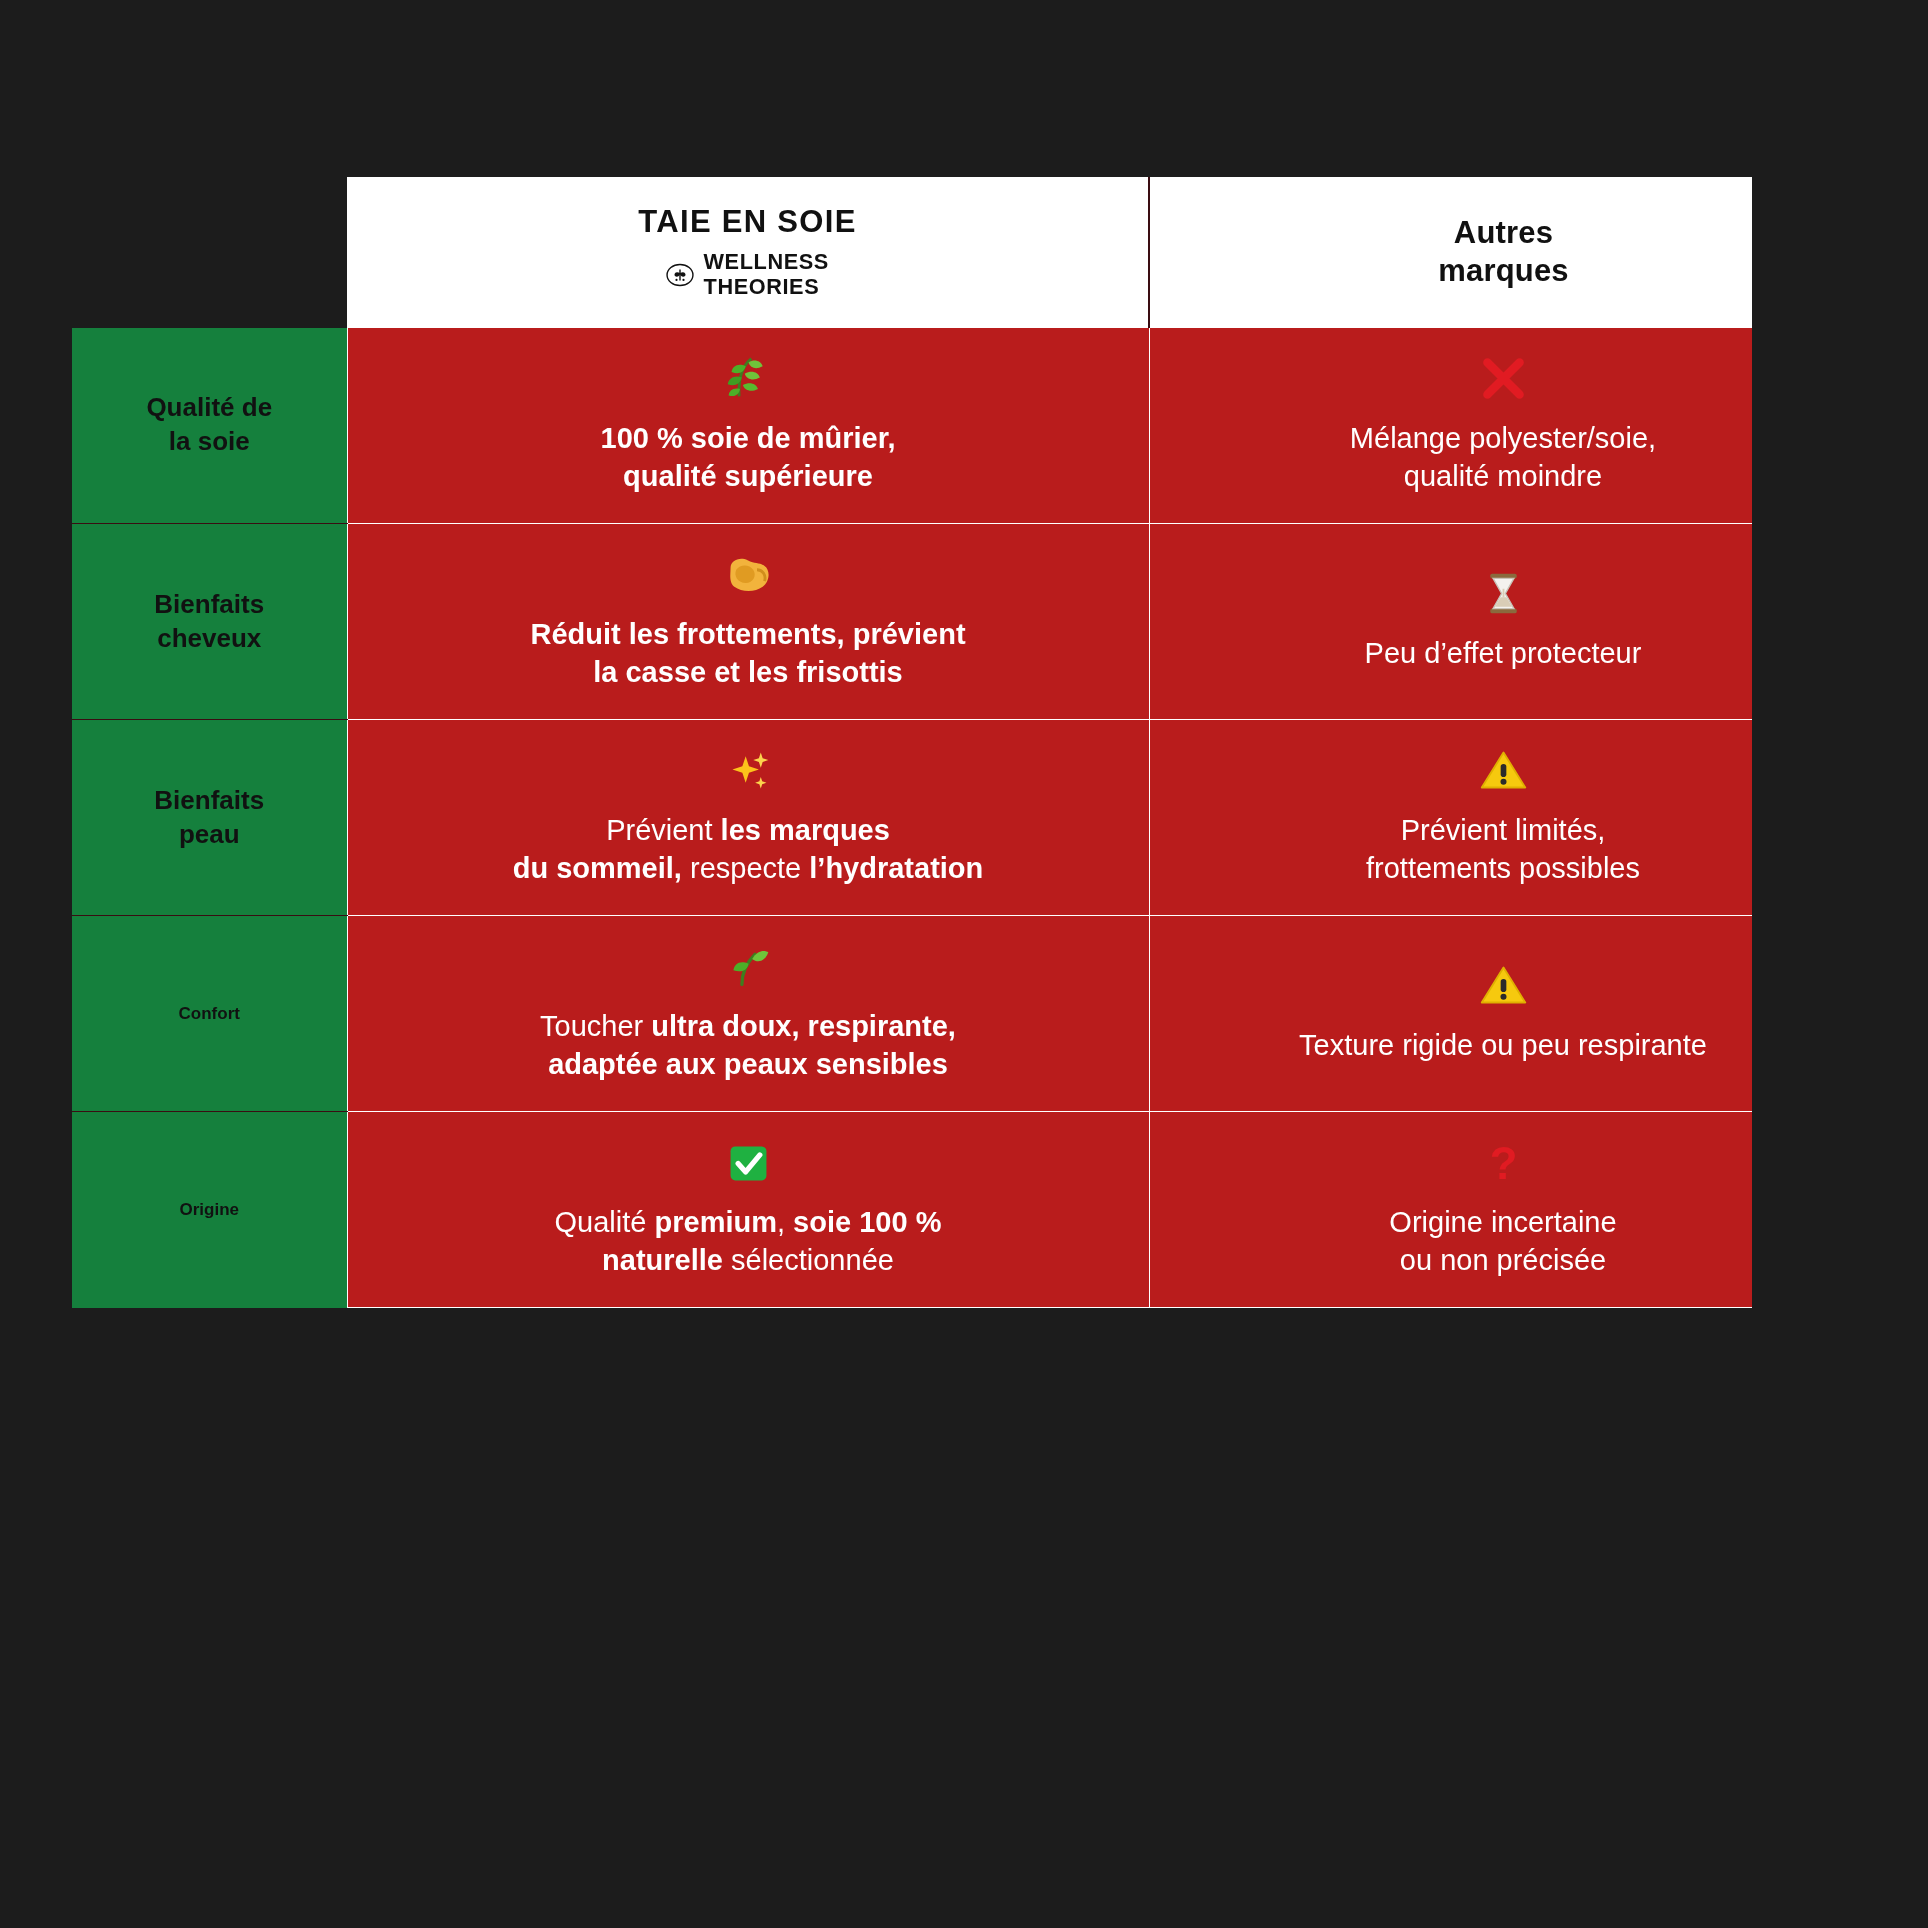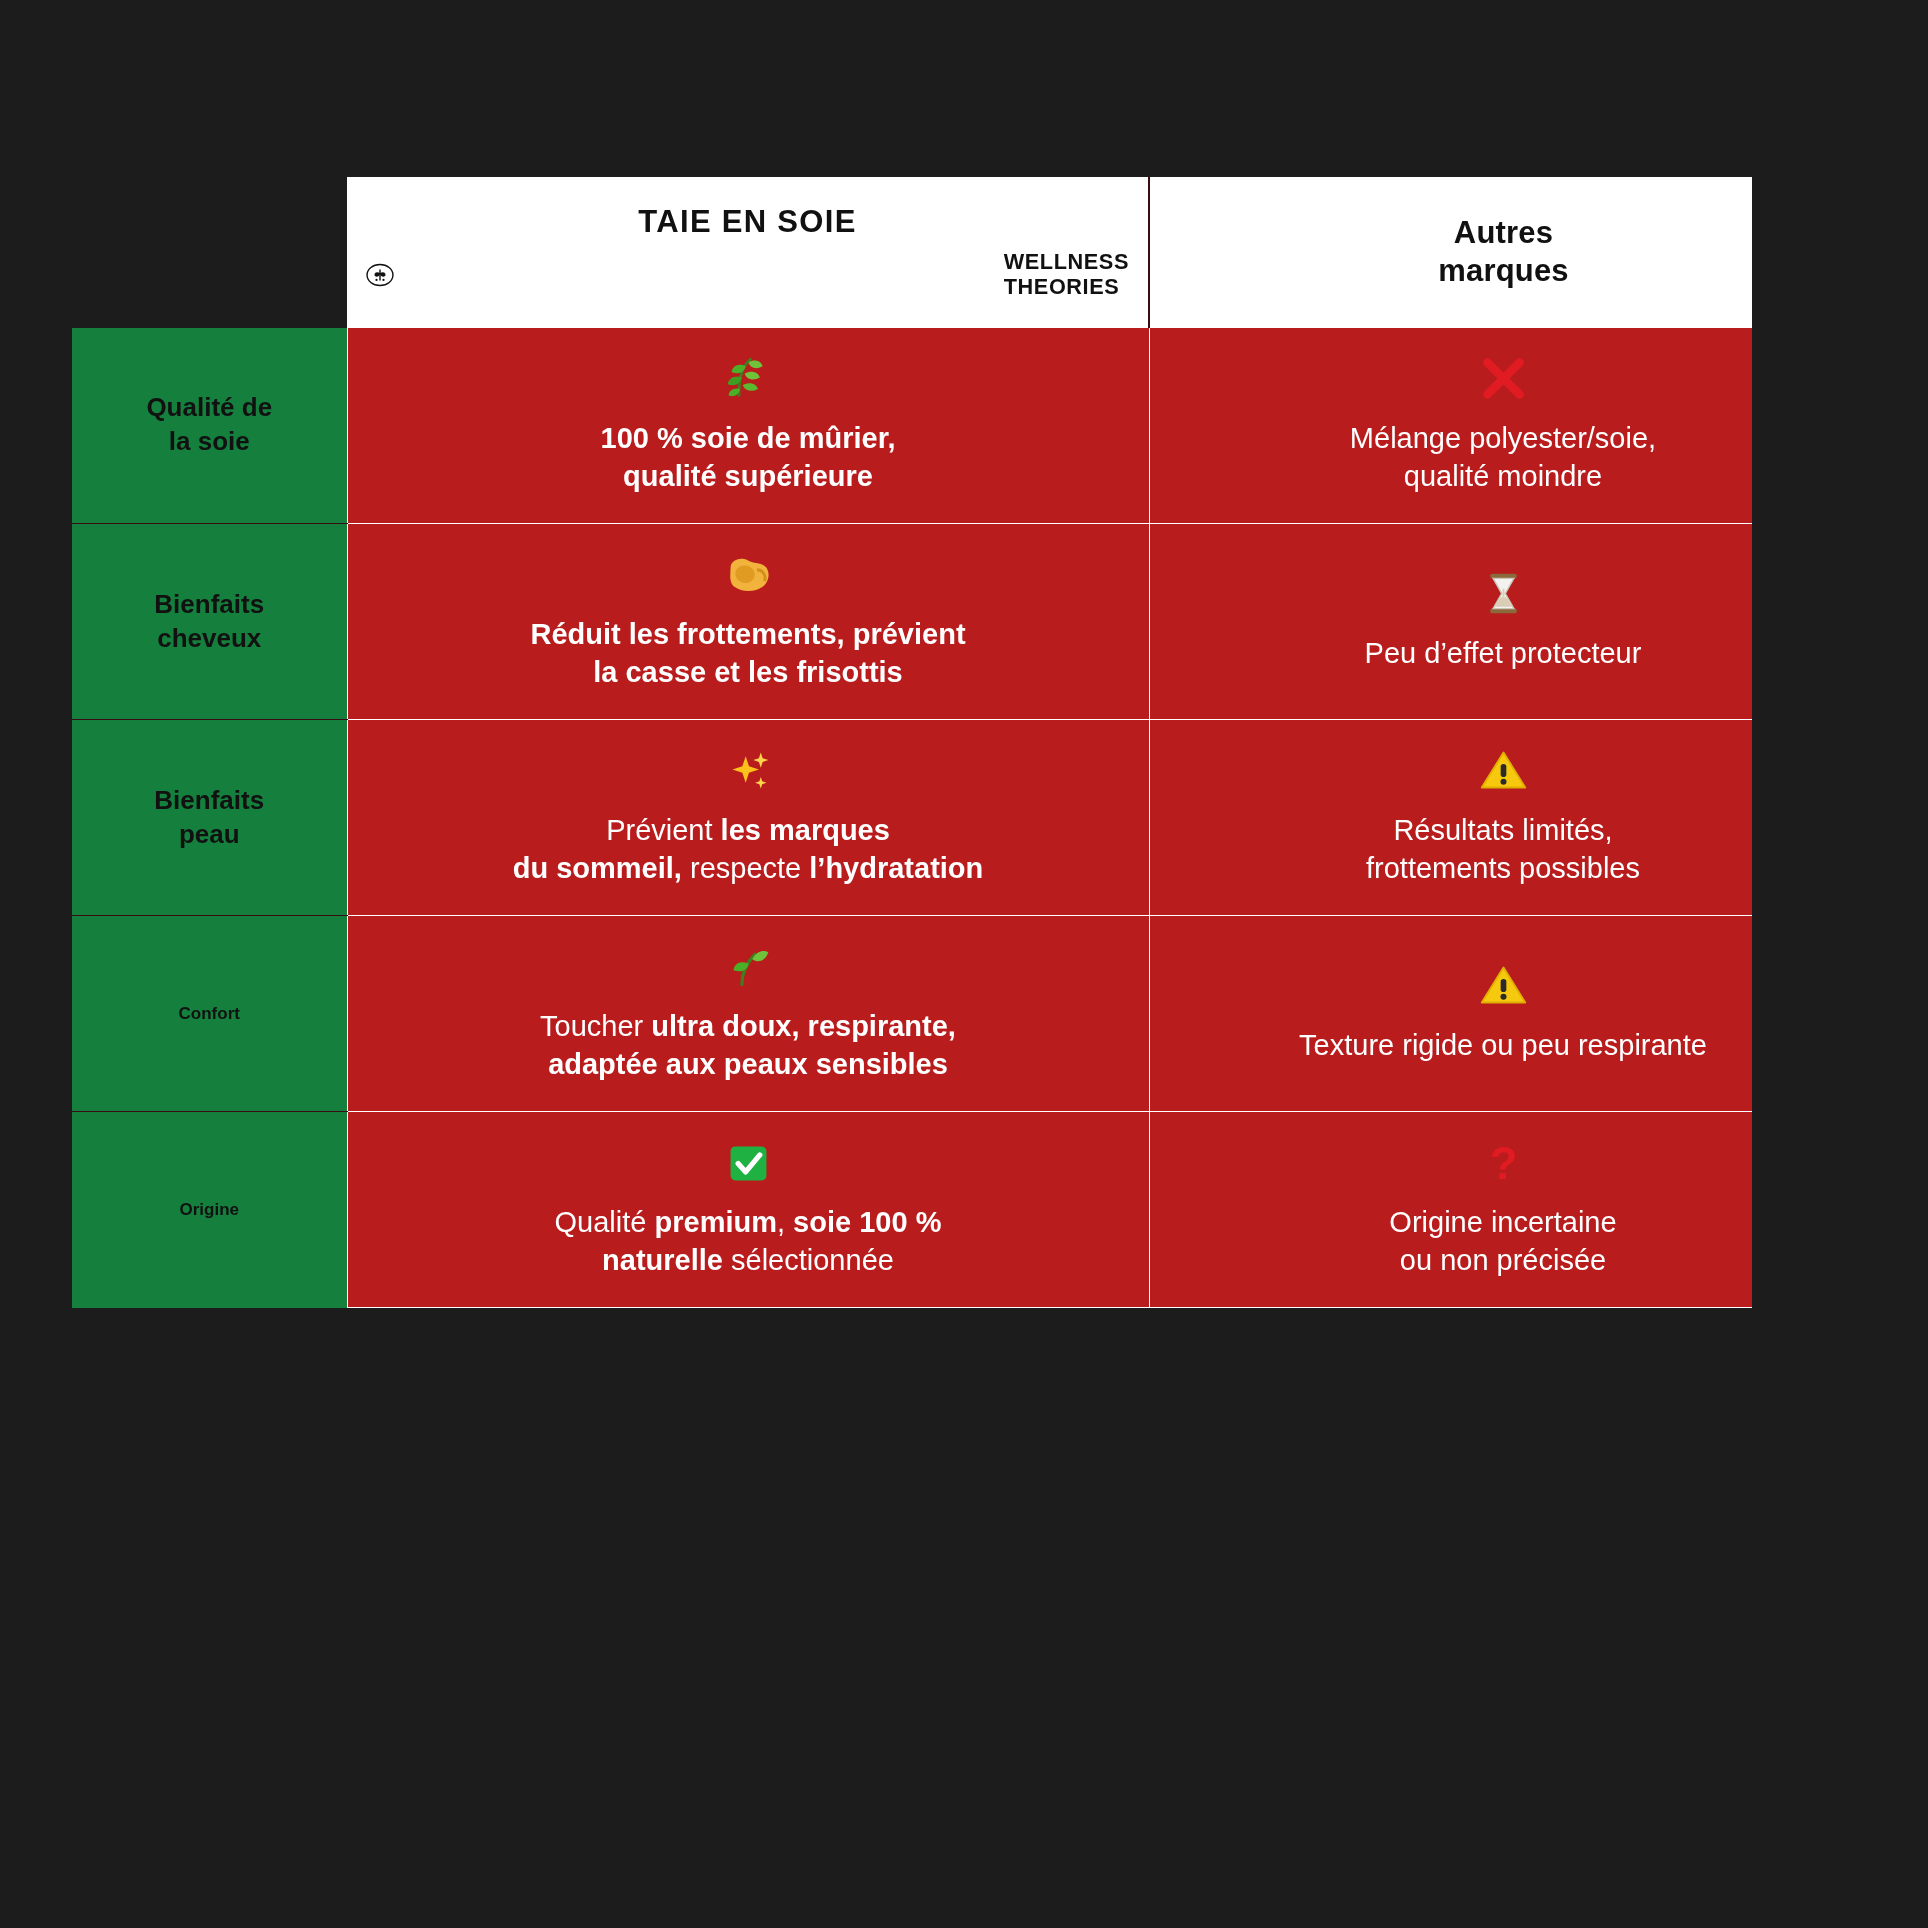--- a/index.html
+++ b/index.html
@@ -56,21 +56,21 @@
   .brand-title {
     font-size: 31px;
     font-weight: 700;
     letter-spacing: 1.3px;
     line-height: 1.1;
     margin-bottom: 11.3px;
   }
   .brand-logo-row {
     display: flex;
     align-items: center;
-    justify-content: space-between;
+    justify-content: center;
     gap: 9.4px;
   }
   .logo-mark {
     width: 28px;
     height: 28px;
     flex: 0 0 28px;
   }
   .brand-sub {
     font-size: 21.7px;
     font-weight: 700;
@@ -267,21 +267,21 @@
           </td>
           <td class="cell">
             <span class="ico">
               <svg viewBox="0 0 54 54" width="51" height="51" aria-hidden="true">
                 <path d="M27 8 L50 45 L4 45 Z" fill="#f6c90e" stroke="#e0b000" stroke-width="2" stroke-linejoin="round"></path>
                 <rect x="24" y="20" width="6" height="14" rx="3" fill="#2b2b2b"></rect>
                 <circle cx="27" cy="39" r="3.2" fill="#2b2b2b"></circle>
               </svg>
             </span>
             <div class="other-text">
-              <span>Résultats limités,</span><br>
+              <span>Prévient limités,</span><br>
               <span>frottements possibles</span>
             </div>
           </td>
         </tr>
 
         <tr>
           <td class="label-cell small">
             <span>Confort</span>
           </td>
           <td class="cell brand-col">

